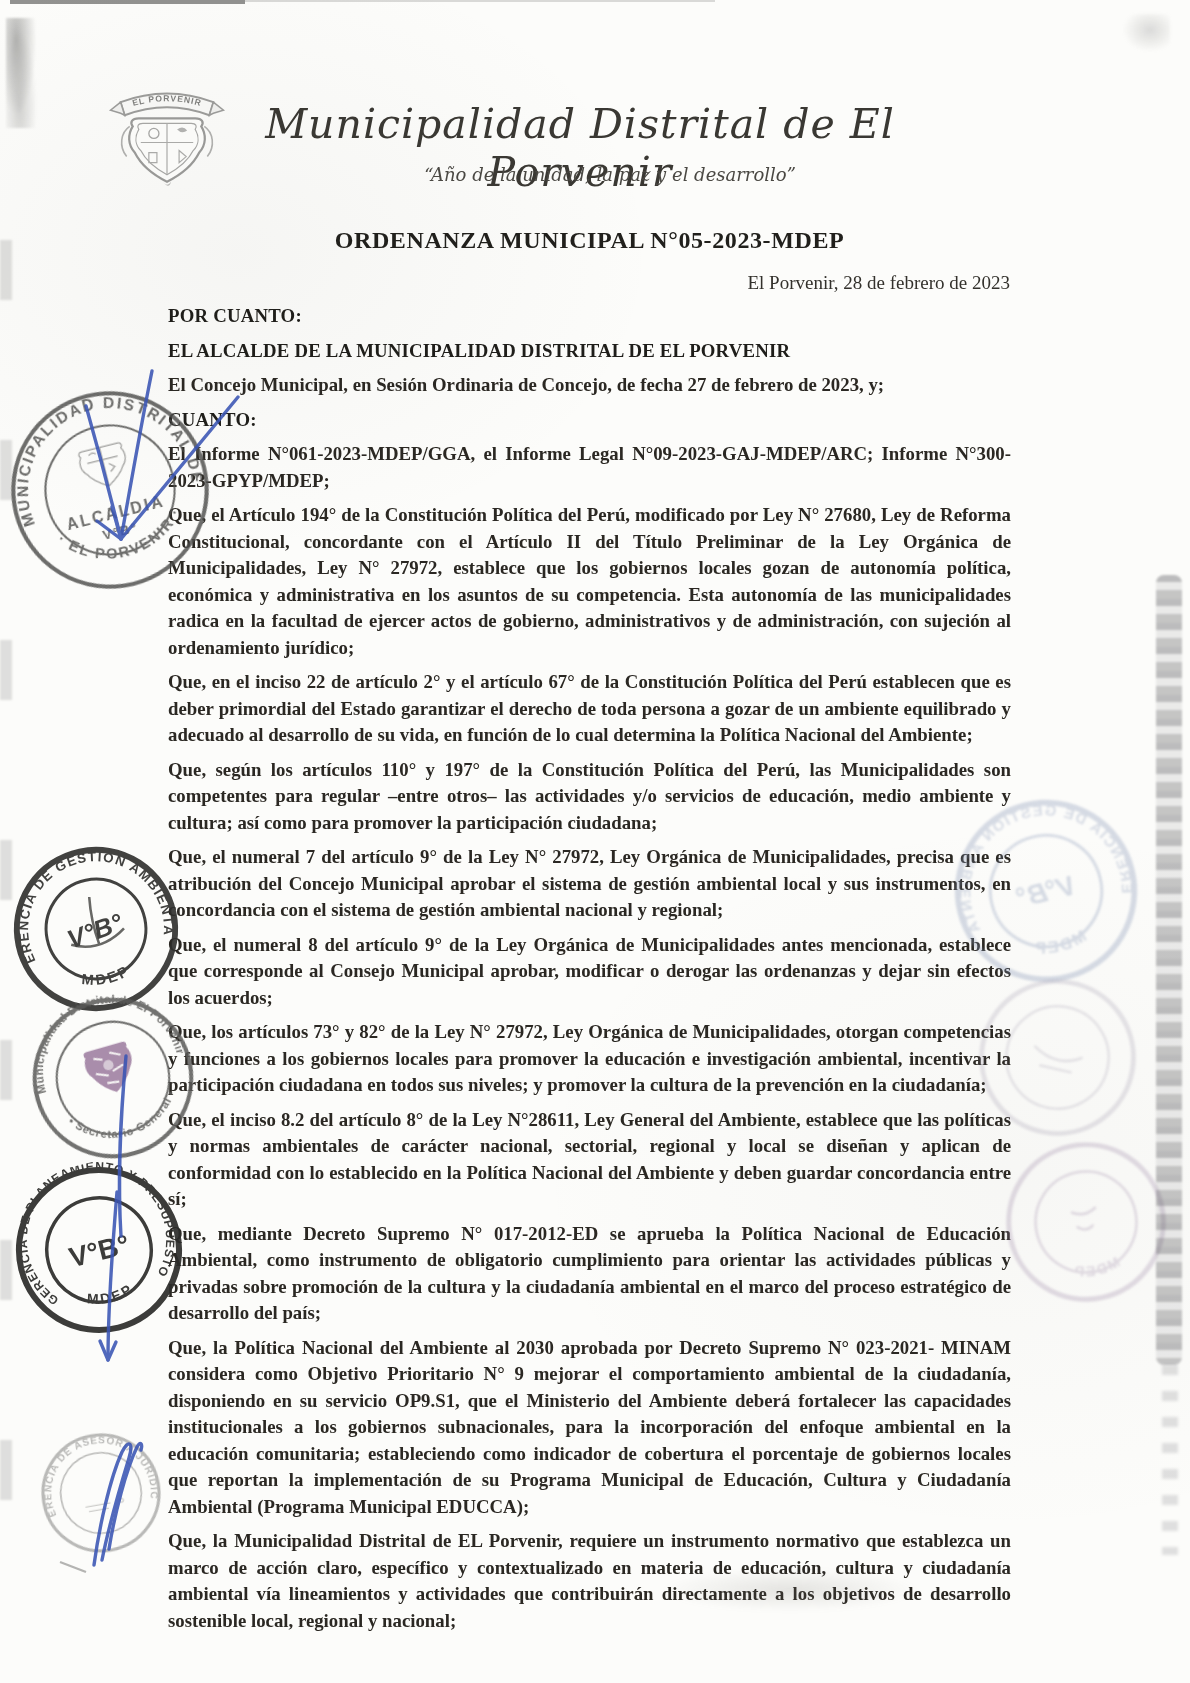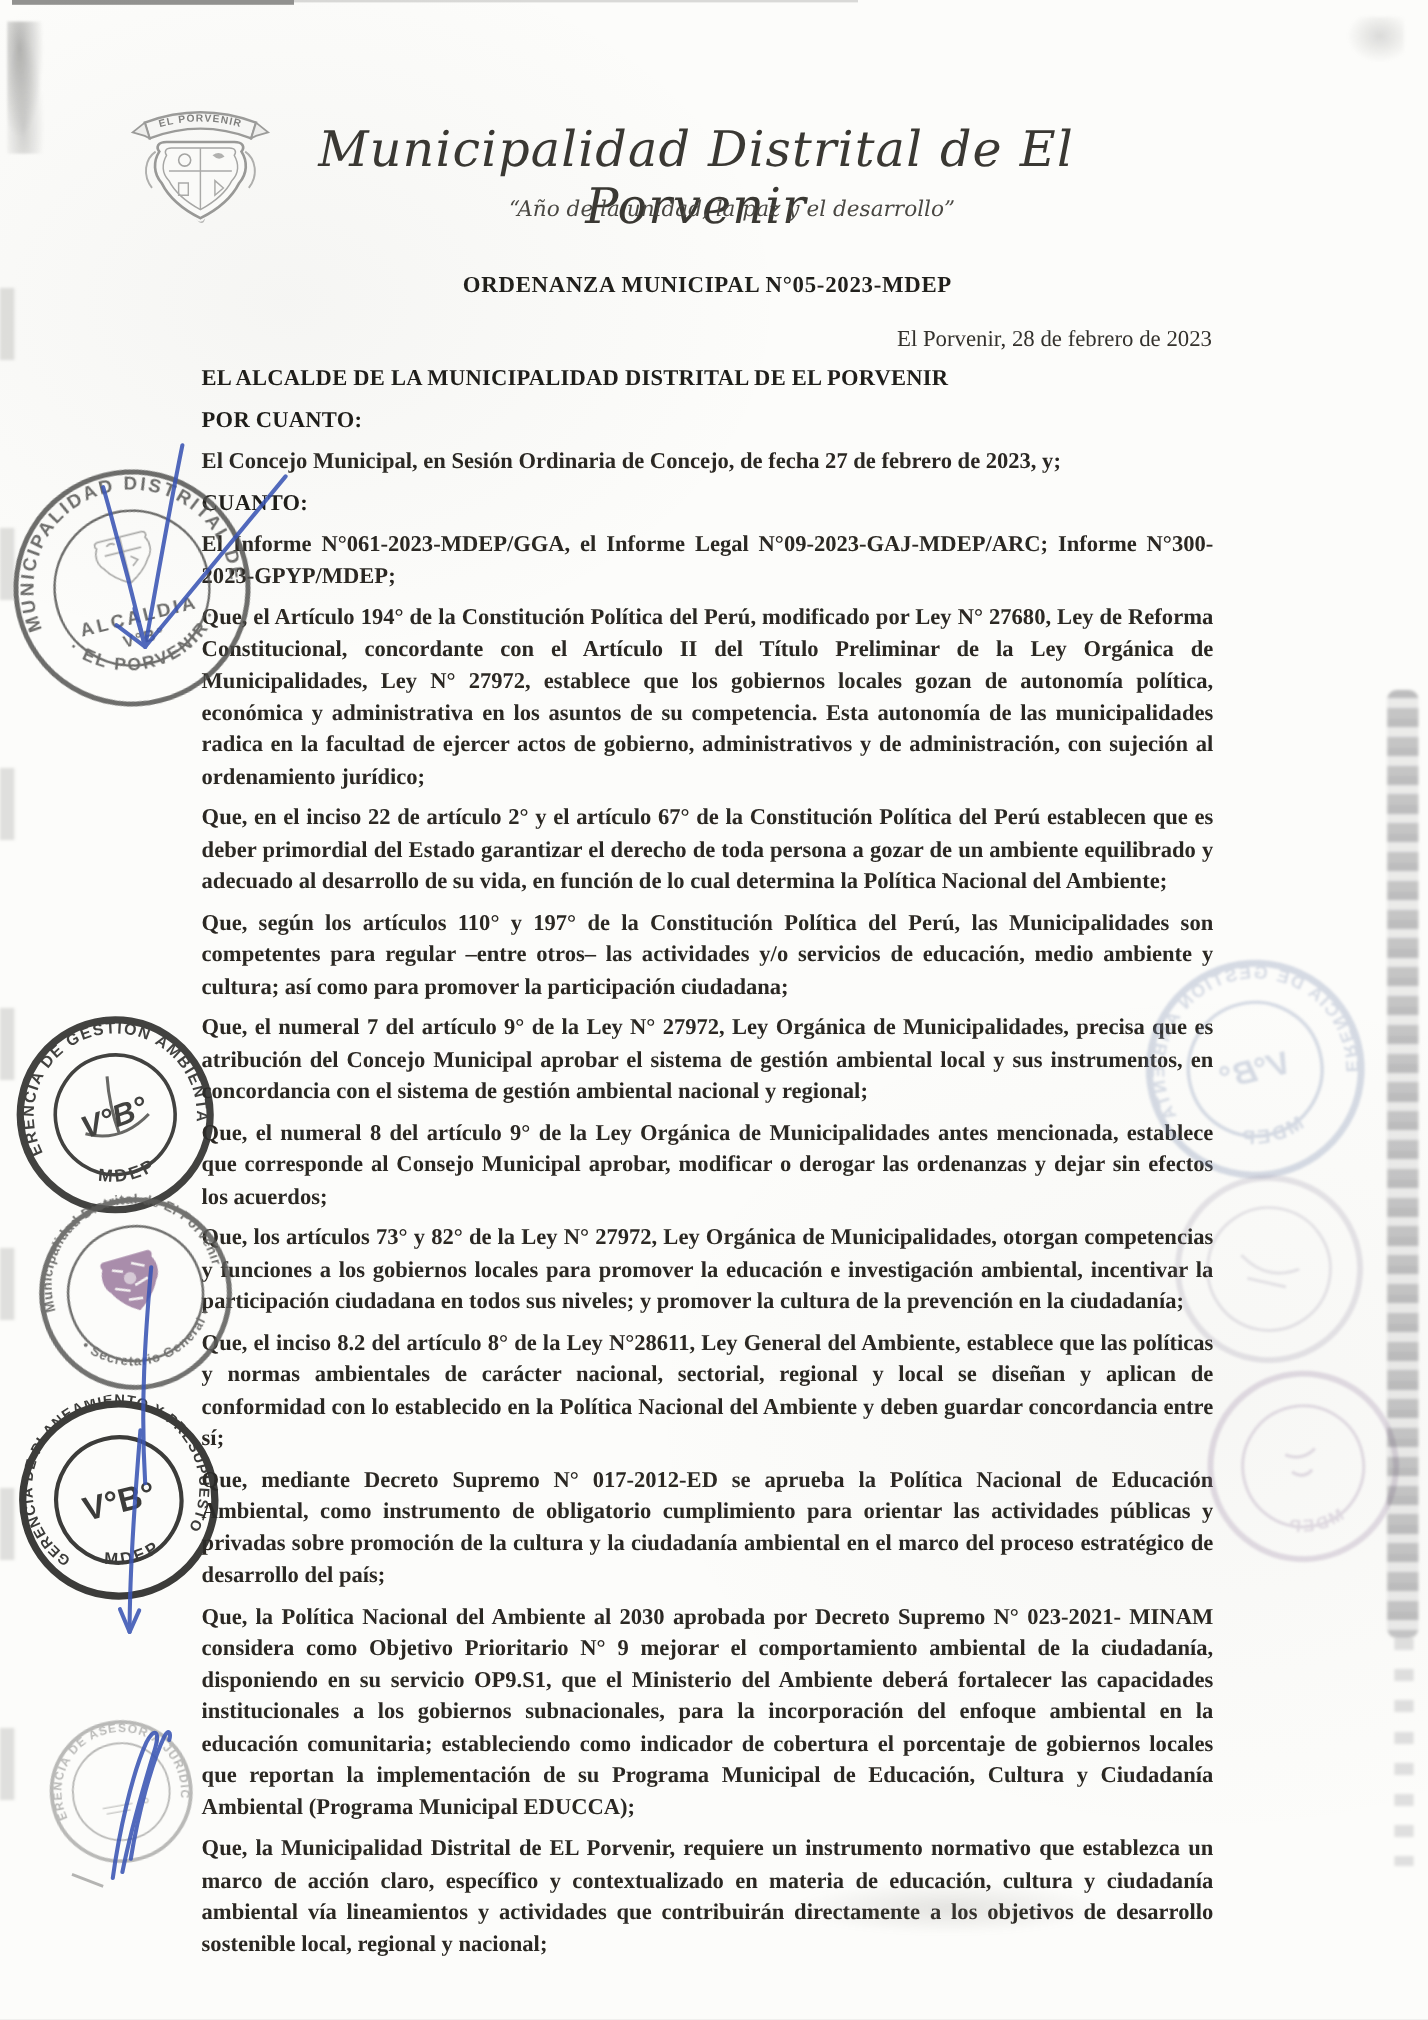--- a/index.html
+++ b/index.html
@@ -20,21 +20,21 @@
     letter-spacing:1px;
   }
   .lh-motto{
     position:absolute;left:330px;top:164px;width:560px;text-align:center;
     font-family:"DejaVu Serif", serif;font-style:italic;font-size:18px;color:#4a4843;
   }
   .logo{position:absolute;left:96px;top:80px;width:142px;height:126px;opacity:.88;filter:blur(.3px);}
   
   .doc-title{
     position:absolute;left:168px;top:227px;width:843px;text-align:center;
-    font-weight:bold;font-size:19px;letter-spacing:.6px;color:#21201c;
+    font-weight:bold;font-size:24px;letter-spacing:.6px;color:#21201c;
   }
   .dateline{
     position:absolute;right:180px;top:272px;font-size:19px;color:#33312c;
   }
   .doc-body{position:absolute;left:168px;top:303px;width:843px;font-size:18.8px;line-height:26.5px;}
   .doc-body .h{font-weight:bold;margin-top:8px;color:#1f1e1a;letter-spacing:.2px;}
   .doc-body .p{margin-top:8px;text-align:justify;font-weight:bold;}
   .doc-body .h:first-child{margin-top:0;}
   
   .stamp{position:absolute;}
@@ -67,22 +67,22 @@
     <path d="M 66,101 q 4,6 8,0 q -2,8 -8,0 Z" fill="#b0b0ae"></path>
   </svg>
 
   <div class="lh-title">Municipalidad Distrital de El Porvenir</div>
   <div class="lh-motto">“Año de la unidad, la paz y el desarrollo”</div>
 
   <div class="doc-title">ORDENANZA MUNICIPAL N°05-2023-MDEP</div>
   <div class="dateline">El Porvenir, 28 de febrero de 2023</div>
 
   <div class="doc-body">
+    <div class="h">POR CUANTO:</div>
     <div class="h">EL ALCALDE DE LA MUNICIPALIDAD DISTRITAL DE EL PORVENIR</div>
-    <div class="h">POR CUANTO:</div>
     <div class="p">El Concejo Municipal, en Sesión Ordinaria de Concejo, de fecha 27 de febrero de 2023, y;</div>
     <div class="h">CUANTO:</div>
     <div class="p">El Informe N°061-2023-MDEP/GGA, el Informe Legal N°09-2023-GAJ-MDEP/ARC; Informe N°300-2023-GPYP/MDEP;</div>
     <div class="p">Que, el Artículo 194° de la Constitución Política del Perú, modificado por Ley N° 27680, Ley de Reforma Constitucional, concordante con el Artículo II del Título Preliminar de la Ley Orgánica de Municipalidades, Ley N° 27972, establece que los gobiernos locales gozan de autonomía política, económica y administrativa en los asuntos de su competencia. Esta autonomía de las municipalidades radica en la facultad de ejercer actos de gobierno, administrativos y de administración, con sujeción al ordenamiento jurídico;</div>
     <div class="p">Que, en el inciso 22 de artículo 2° y el artículo 67° de la Constitución Política del Perú establecen que es deber primordial del Estado garantizar el derecho de toda persona a gozar de un ambiente equilibrado y adecuado al desarrollo de su vida, en función de lo cual determina la Política Nacional del Ambiente;</div>
     <div class="p">Que, según los artículos 110° y 197° de la Constitución Política del Perú, las Municipalidades son competentes para regular –entre otros– las actividades y/o servicios de educación, medio ambiente y cultura; así como para promover la participación ciudadana;</div>
     <div class="p">Que, el numeral 7 del artículo 9° de la Ley N° 27972, Ley Orgánica de Municipalidades, precisa que es atribución del Concejo Municipal aprobar el sistema de gestión ambiental local y sus instrumentos, en concordancia con el sistema de gestión ambiental nacional y regional;</div>
     <div class="p">Que, el numeral 8 del artículo 9° de la Ley Orgánica de Municipalidades antes mencionada, establece que corresponde al Consejo Municipal aprobar, modificar o derogar las ordenanzas y dejar sin efectos los acuerdos;</div>
     <div class="p">Que, los artículos 73° y 82° de la Ley N° 27972, Ley Orgánica de Municipalidades, otorgan competencias y funciones a los gobiernos locales para promover la educación e investigación ambiental, incentivar la participación ciudadana en todos sus niveles; y promover la cultura de la prevención en la ciudadanía;</div>
     <div class="p">Que, el inciso 8.2 del artículo 8° de la Ley N°28611, Ley General del Ambiente, establece que las políticas y normas ambientales de carácter nacional, sectorial, regional y local se diseñan y aplican de conformidad con lo establecido en la Política Nacional del Ambiente y deben guardar concordancia entre sí;</div>

